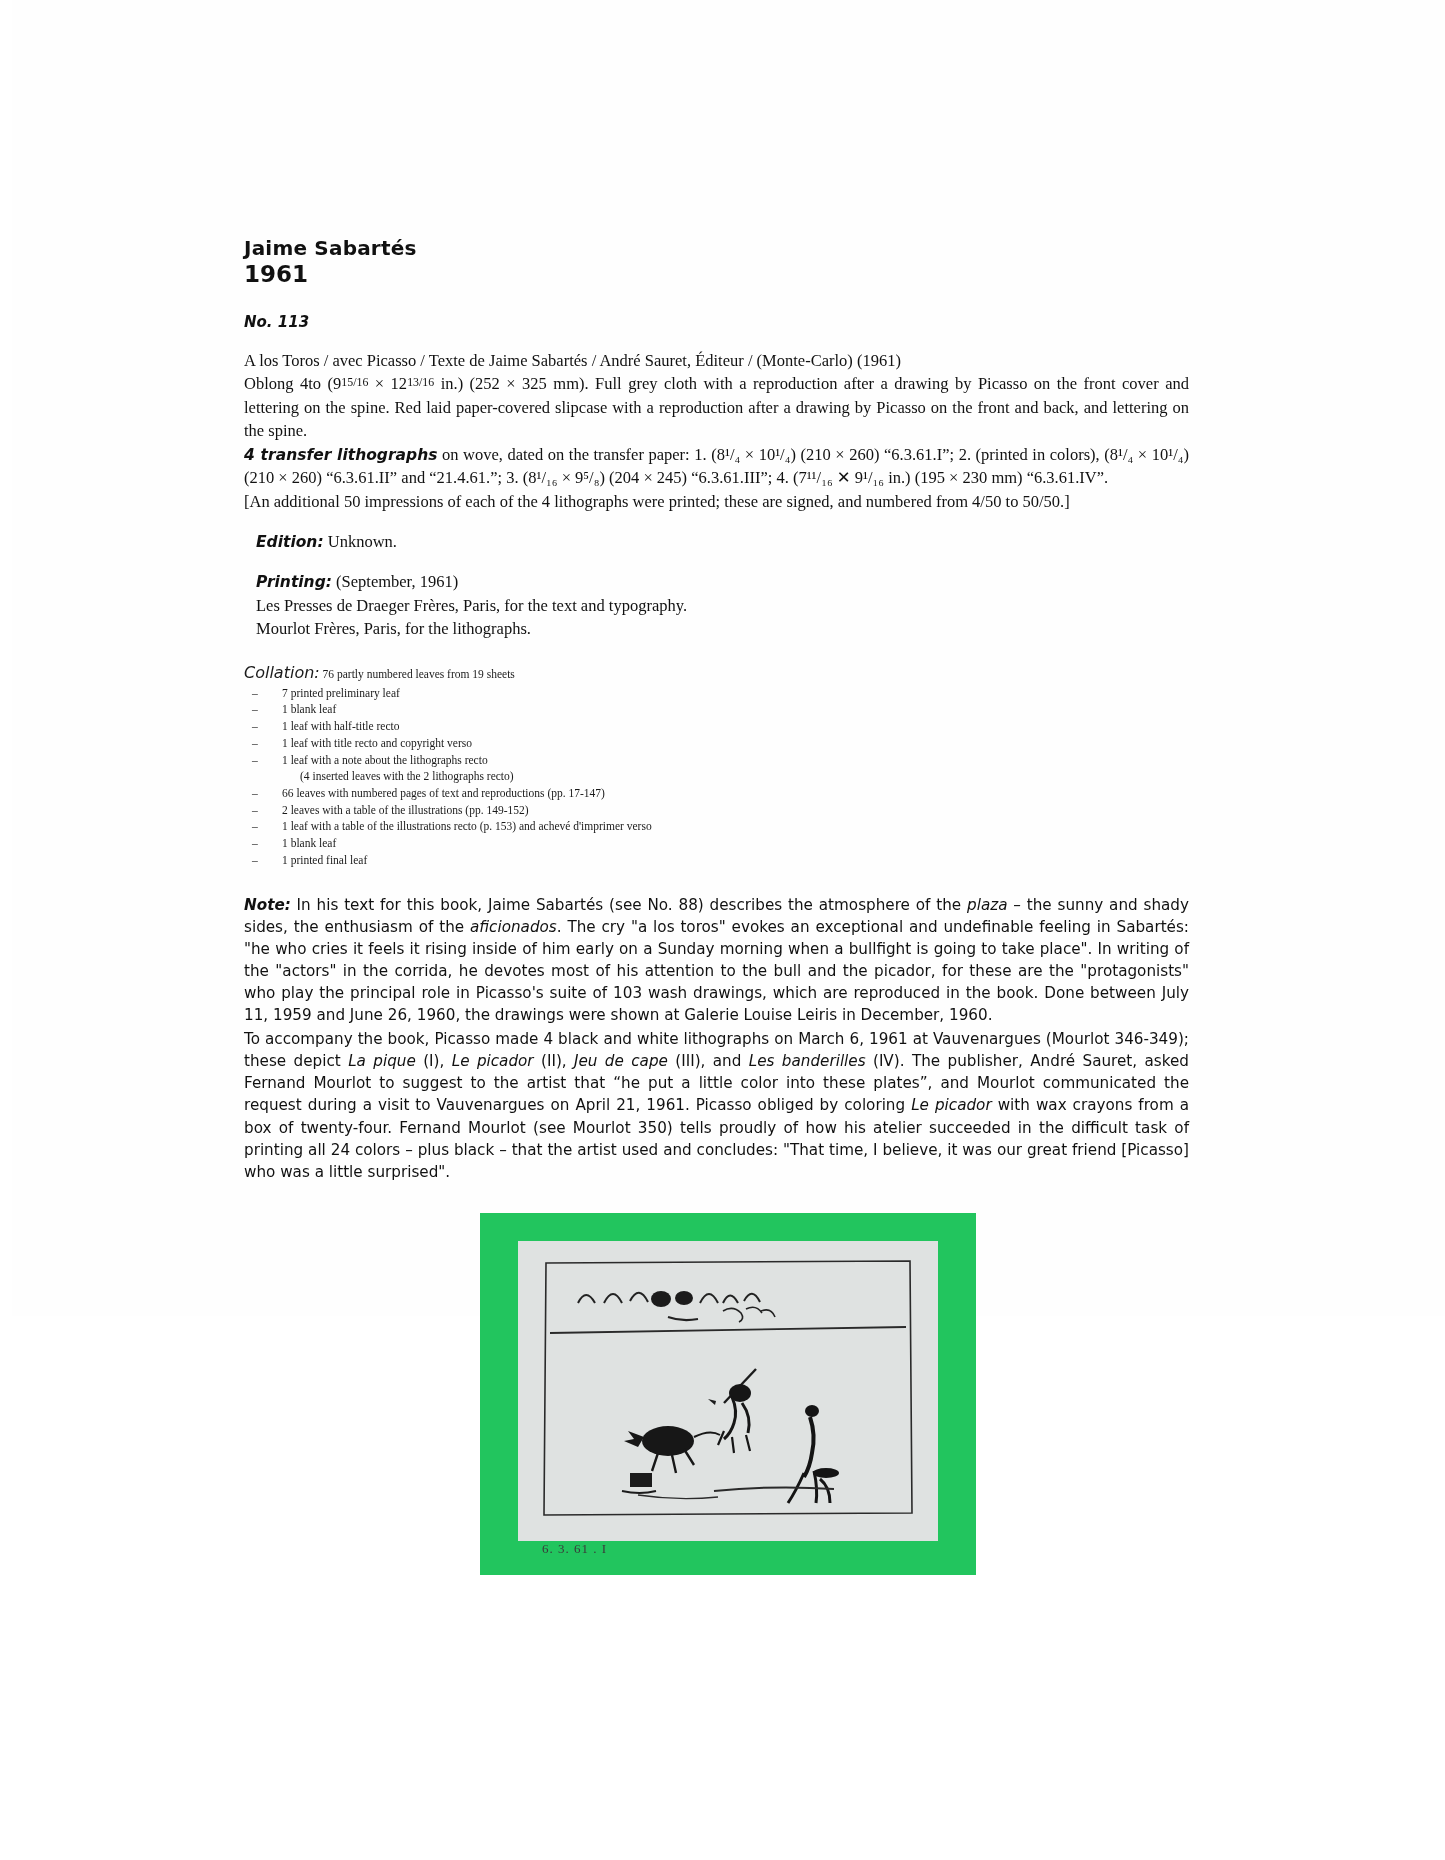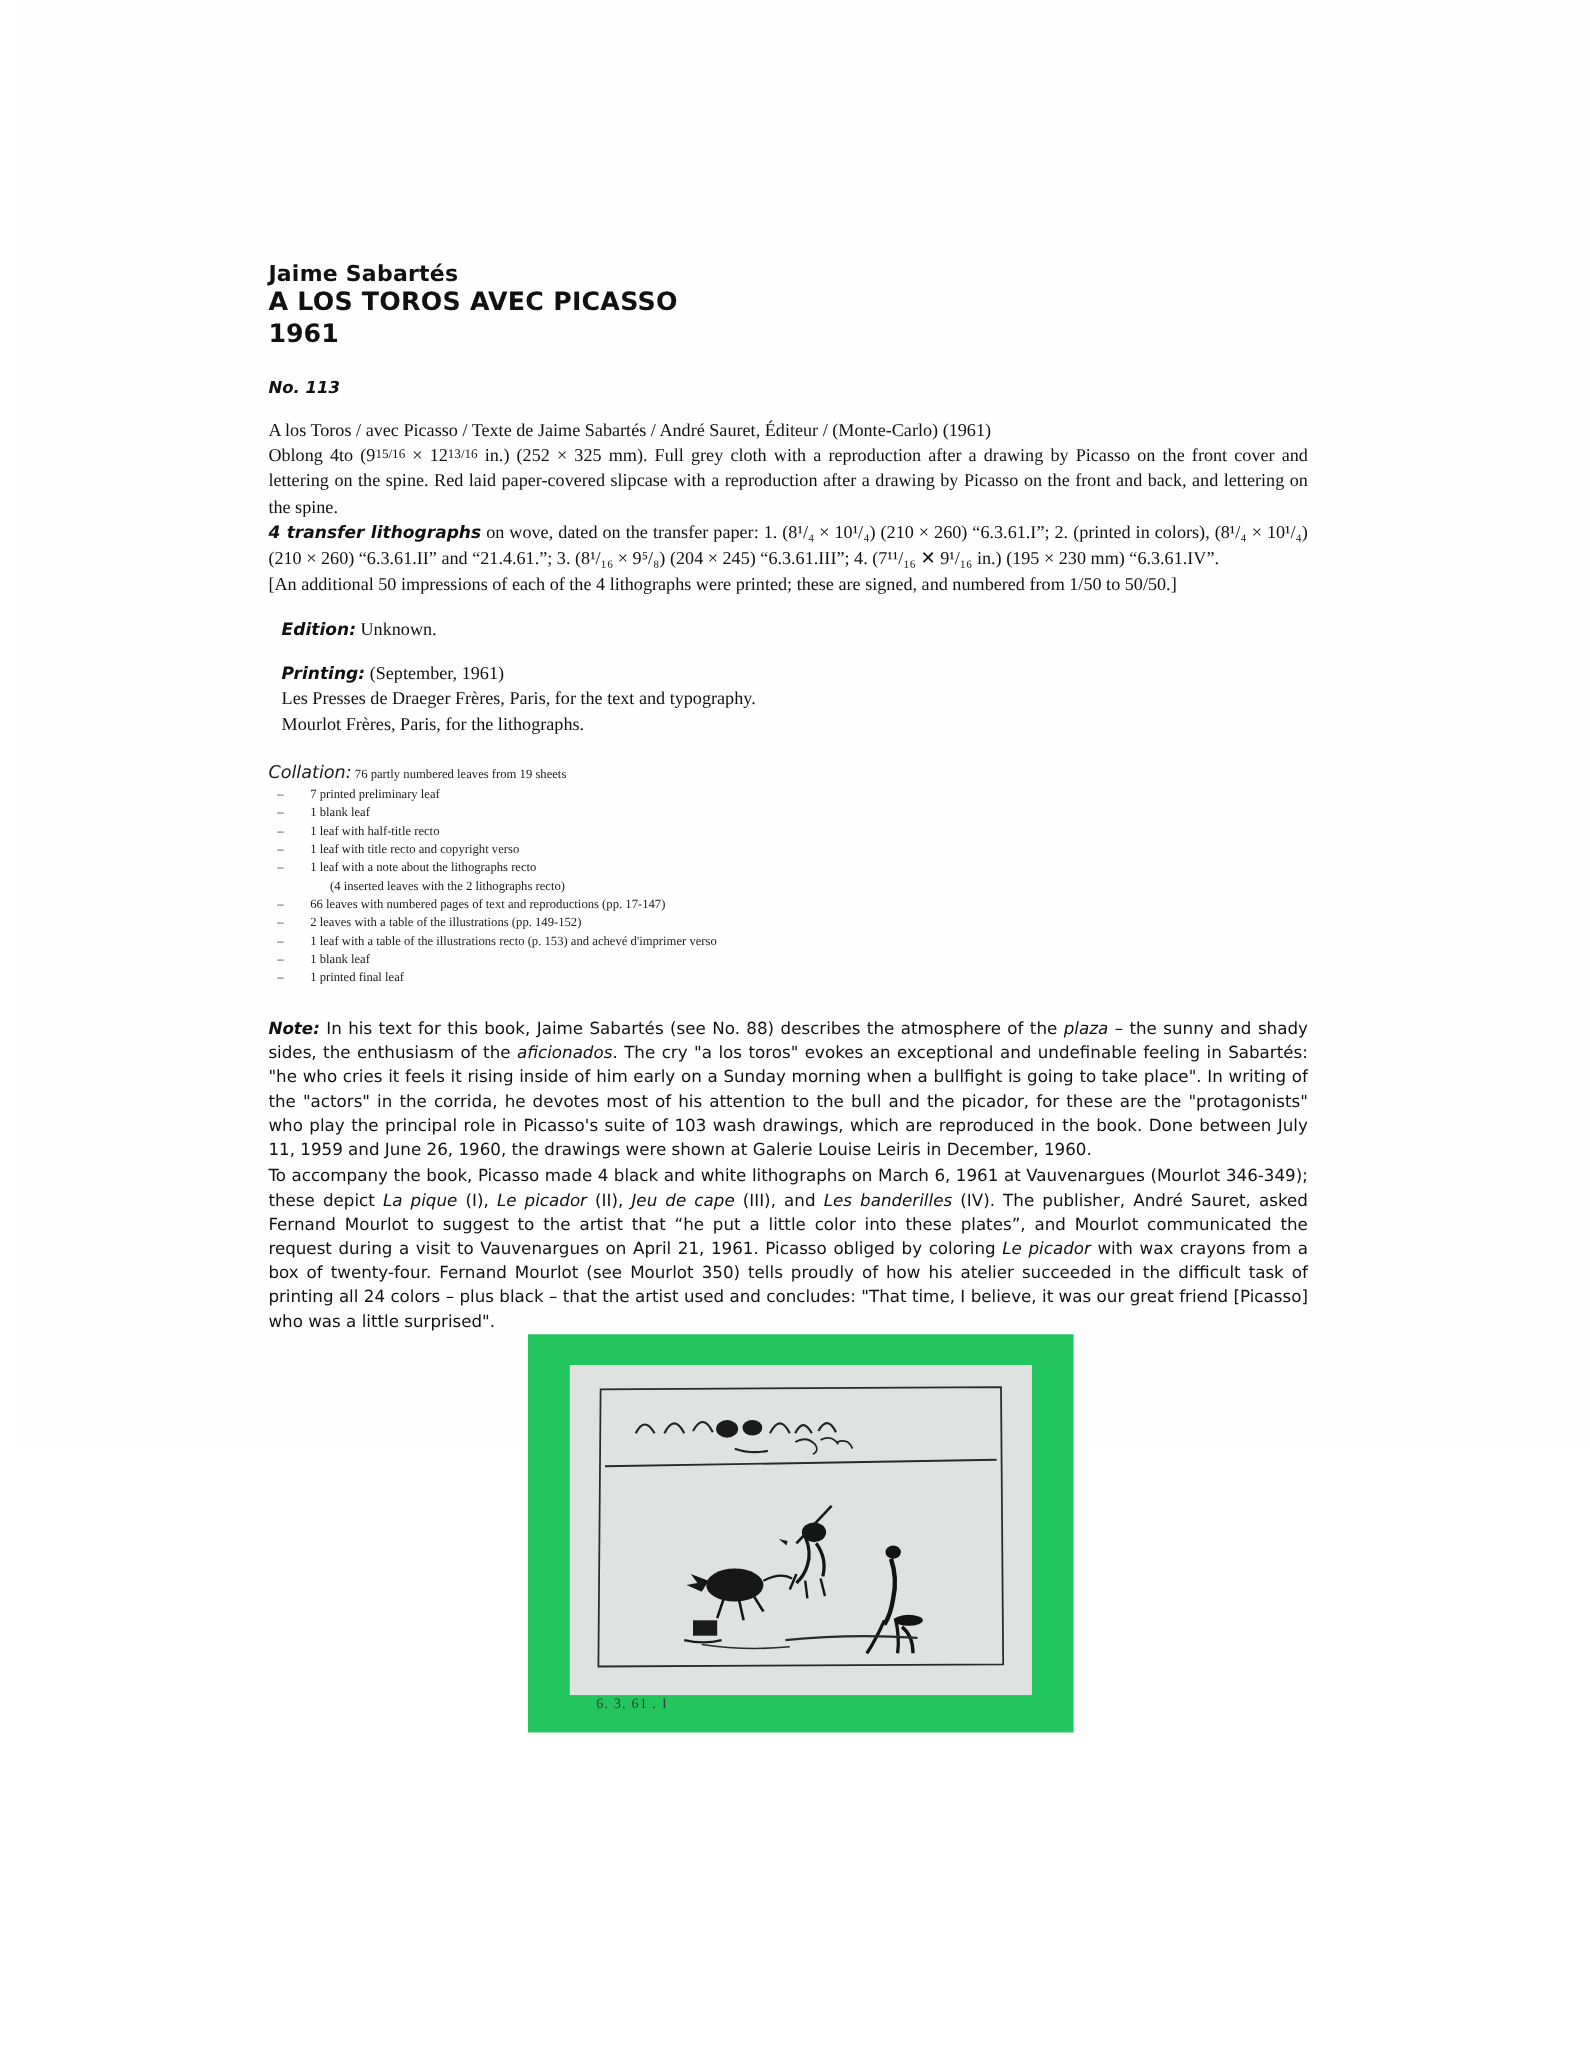--- a/index.html
+++ b/index.html
@@ -166,31 +166,30 @@
 </style>
 </head>
 <body>
 
 <div class="page">
 
   <div class="content">
 
     <div>
       <div class="author">Jaime Sabartés</div>
-      <div class="title">A LOS TOROS AVEC PICASSO</div>
       <div class="year">1961</div>
     </div>
 
     <div class="catno">No. 113</div>
 
     <div class="descr">
       <p>A los Toros / avec Picasso / Texte de Jaime Sabartés / André Sauret, Éditeur / (Monte-Carlo) (1961)</p>
       <p><span>Oblong 4to (9</span><span class="frac">15/16</span><span> × 12</span><span class="frac">13/16</span><span> in.) (252 × 325 mm). Full grey cloth with a reproduction after a drawing by Picasso on the front cover and lettering on the spine. Red laid paper-covered slipcase with a reproduction after a drawing by Picasso on the front and back, and lettering on the spine.</span></p>
       <p><span class="lead-bold-italic">4 transfer lithographs</span><span> on wove, dated on the transfer paper: 1. (8¹/₄ × 10¹/₄) (210 × 260) “6.3.61.I”; 2. (printed in colors), (8¹/₄ × 10¹/₄) (210 × 260) “6.3.61.II” and “21.4.61.”; 3. (8¹/₁₆ × 9⁵/₈) (204 × 245) “6.3.61.III”; 4. (7¹¹/₁₆ ✕ 9¹/₁₆ in.) (195 × 230 mm) “6.3.61.IV”.</span></p>
-      <p>[An additional 50 impressions of each of the 4 lithographs were printed; these are signed, and numbered from 1/50 to 50/50.]</p>
+      <p>[An additional 50 impressions of each of the 4 lithographs were printed; these are signed, and numbered from 4/50 to 50/50.]</p>
     </div>
 
     <div class="kv">
       <p><span class="lbl">Edition:</span><span> Unknown.</span></p>
     </div>
 
     <div class="kv">
       <p><span class="lbl">Printing:</span><span> (September, 1961)</span></p>
       <p>Les Presses de Draeger Frères, Paris, for the text and typography.</p>
       <p>Mourlot Frères, Paris, for the lithographs.</p>

